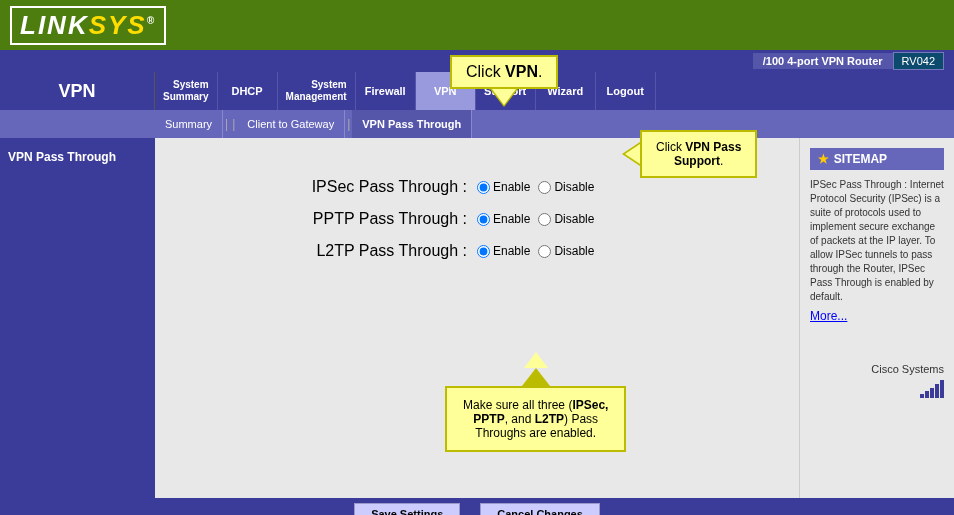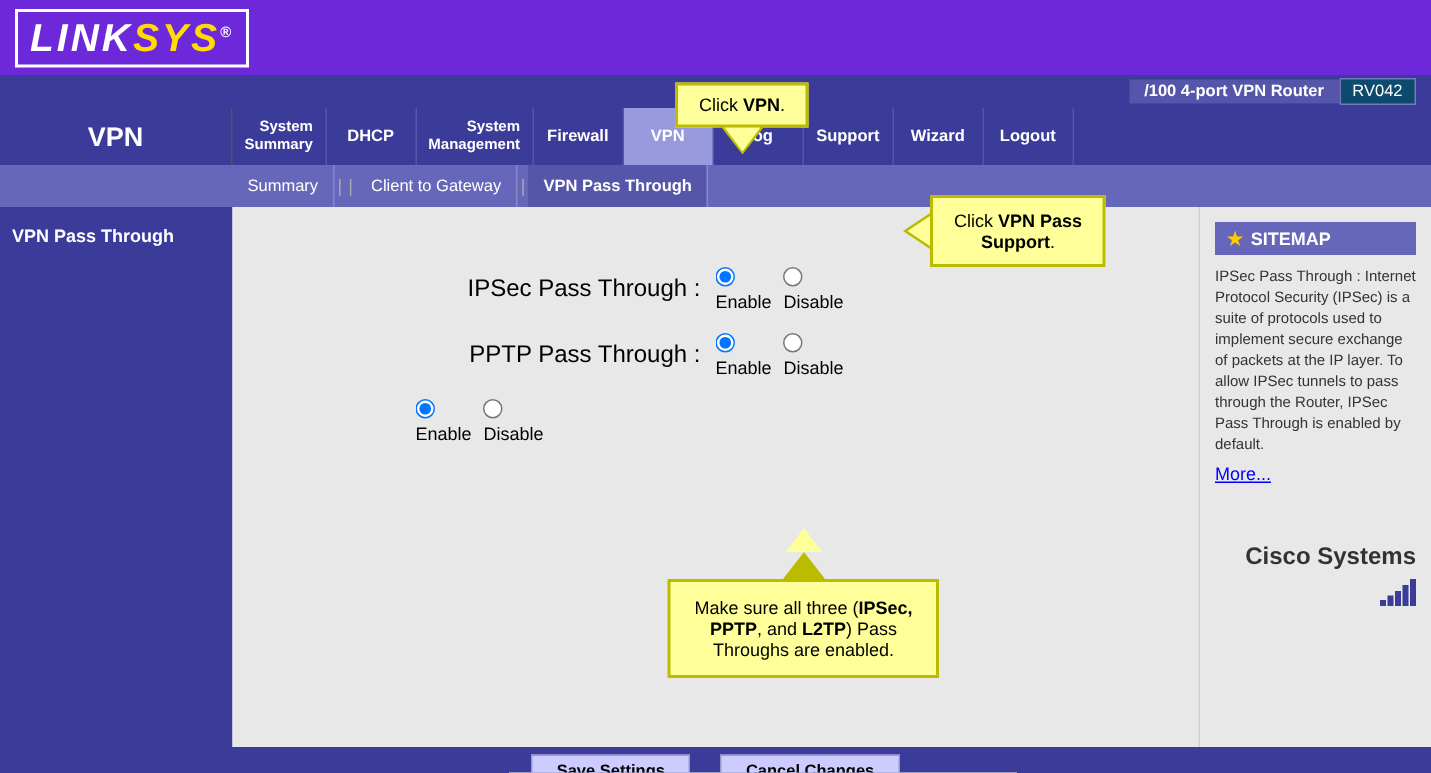--- a/index.html
+++ b/index.html
@@ -1,19 +1,19 @@
 <!DOCTYPE html>
 <html><head>
   <meta charset="utf-8">
   <style>
     * { margin: 0; padding: 0; box-sizing: border-box; }
     body { width: 954px; height: 515px; font-family: Arial, sans-serif; font-size: 12px; overflow: hidden; background: #fff; }
 
     
-    .header { background: #6d28d9; height: 50px; display: flex; align-items: center; padding: 0 10px; }
+    .header { background: #4d7c0f; height: 50px; display: flex; align-items: center; padding: 0 10px; }
     .logo { color: white; font-size: 26px; font-weight: bold; font-style: italic; letter-spacing: 2px; border: 2px solid white; padding: 2px 8px; }
     .logo span { color: #ffdd00; }
     .nav-brand { background: #3b3b99; color: white; font-size: 18px; font-weight: bold; width: 155px; display: flex; align-items: center; justify-content: center; border-right: 1px solid #555; }
     .nav-items { display: flex; align-items: stretch; flex: 1; }
     .nav-item { color: white; font-size: 11px; font-weight: bold; text-align: center; padding: 0 8px; display: flex; align-items: center; justify-content: center; cursor: pointer; border-right: 1px solid #5555aa; min-width: 60px; }
     .nav-item-vpn { background: #9999dd; color: white; }
 
     
     .sub-nav { background: #6666bb; display: flex; align-items: center; height: 28px; padding-left: 155px; }
     .sub-nav-item { color: white; font-size: 11px; padding: 0 10px; cursor: pointer; border-right: 1px solid #8888cc; height: 100%; display: flex; align-items: center; }
@@ -28,30 +28,30 @@
 
     
     .main-content { flex: 1; background: #e8e8e8; padding: 20px 30px; position: relative; }
 
     
     .sitemap-panel { width: 155px; background: #e8e8e8; border-left: 1px solid #ccc; padding: 10px; font-size: 10px; color: #333; overflow: hidden; }
     .sitemap-header { background: #6666bb; color: white; font-size: 12px; font-weight: bold; padding: 4px 8px; margin-bottom: 8px; display: flex; align-items: center; gap: 5px; }
     .sitemap-text { font-size: 10px; line-height: 1.4; color: #333; }
     .sitemap-more { color: blue; cursor: pointer; text-decoration: underline; font-size: 12px; margin-top: 5px; display: block; }
     .cisco-logo { text-align: right; margin-top: 40px; font-size: 10px; color: #333; }
-    .cisco-logo .cisco-name { font-weight: bold; font-size: 16px; }
+    .cisco-logo .cisco-name { font-weight: normal; font-size: 11px; }
     .cisco-bars { display: flex; align-items: flex-end; gap: 1px; height: 20px; justify-content: flex-end; margin-top: 3px; }
     .cisco-bar { background: #3b3b99; width: 4px; }
 
     
     .pass-through-table { margin: 20px auto; width: 400px; }
     .pass-through-row { display: flex; align-items: center; margin-bottom: 14px; }
     .pass-through-label { text-align: right; width: 200px; font-size: 16px; color: #000000; padding-right: 10px; }
     .pass-through-options { display: flex; align-items: center; gap: 8px; font-size: 12px; }
-    .radio-option { display: flex; align-items: flex-start; gap: 3px; flex-direction: column; }
+    .radio-option { display: flex; align-items: flex-end; gap: 3px; }
 
     
     .footer { background: #3b3b99; height: 32px; display: flex; align-items: center; justify-content: center; gap: 20px; }
     .footer-btn { background: #ccccff; border: 1px solid #9999cc; color: #000; font-size: 11px; font-weight: bold; padding: 4px 16px; cursor: pointer; }
 
     
     .top-nav-wrapper { background: #3b3b99; }
     .router-info-row { display: flex; justify-content: flex-end; align-items: center; padding: 2px 10px; }
     .router-model { color: white; font-size: 11px; font-weight: bold; background: #5555aa; padding: 2px 10px; }
     .router-id { color: white; font-size: 11px; background: #0c4a6e; padding: 2px 8px; border: 1px solid #7777bb; }
@@ -96,21 +96,20 @@
       <div class="router-id">RV042</div>
     </div>
     <div class="nav-row">
       <div class="nav-brand">VPN</div>
       <div class="nav-items">
         <div class="nav-item nav-system-summary">System<br>Summary</div>
         <div class="nav-item">DHCP</div>
         <div class="nav-item nav-system-summary">System<br>Management</div>
         <div class="nav-item">Firewall</div>
         <div class="nav-item nav-item-vpn" style="font-weight:bold;">VPN</div>
-        <div class="nav-item">Log</div>
         <div class="nav-item">Support</div>
         <div class="nav-item">Wizard</div>
         <div class="nav-item">Logout</div>
       </div>
     </div>
   </div>
 
   <div class="sub-nav">
     <div class="sub-nav-item">Summary</div>
     <span style="color:#aaa;padding:0 2px;">|</span>
@@ -152,20 +151,21 @@
               <span>Enable</span>
             </label>
             <label class="radio-option">
               <input type="radio" name="pptp" style="">
               <span>Disable</span>
             </label>
           </div>
         </div>
 
         <div class="pass-through-row">
+          <div class="pass-through-label">L2TP Pass Through :</div>
           <div class="pass-through-options">
             <label class="radio-option">
               <input type="radio" name="l2tp" checked="" style="">
               <span>Enable</span>
             </label>
             <label class="radio-option">
               <input type="radio" name="l2tp" style="">
               <span>Disable</span>
             </label>
           </div>
@@ -204,28 +204,28 @@
     </div>
 
   </div>
 
   <div class="footer">
     <button class="footer-btn">Save Settings</button>
     <button class="footer-btn">Cancel Changes</button>
   </div>
 
   <div id="tooltip-vpn">
-    <div class="box" style="background:#ffff99;border:2px solid #bbbb00;padding:6px 14px;font-size:12px;text-align:center;white-space:nowrap;">
+    <div class="box" style="background:#ffff99;border:2px solid #bbbb00;padding:6px 14px;font-size:16px;text-align:center;white-space:nowrap;">
       Click <strong>VPN</strong>.
     </div>
     <div style="width:0;height:0;border-left:14px solid transparent;border-right:14px solid transparent;border-top:18px solid #bbbb00;margin:0 auto;"></div>
     <div style="width:0;height:0;border-left:12px solid transparent;border-right:12px solid transparent;border-top:16px solid #ffff99;margin:0 auto;margin-top:-18px;"></div>
   </div>
 
-  <div id="tooltip-passthrough" style="position:absolute;top:130px;left:620px;z-index:100;">
+  <div id="tooltip-passthrough" style="position:absolute;top:130px;left:640px;z-index:100;">
     <div style="position:relative;">
       <div style="position:absolute;left:-18px;top:50%;transform:translateY(-50%);width:0;height:0;border-top:12px solid transparent;border-bottom:12px solid transparent;border-right:18px solid #bbbb00;"></div>
       <div style="position:absolute;left:-15px;top:50%;transform:translateY(-50%);width:0;height:0;border-top:10px solid transparent;border-bottom:10px solid transparent;border-right:15px solid #ffff99;z-index:1;"></div>
       <div class="box" style="background:#ffff99;border:2px solid #bbbb00;padding:8px 14px;font-size:12px;text-align:center;">
         Click <strong>VPN Pass</strong><br>
         <strong>Support</strong>.
       </div>
     </div>
   </div>
 

